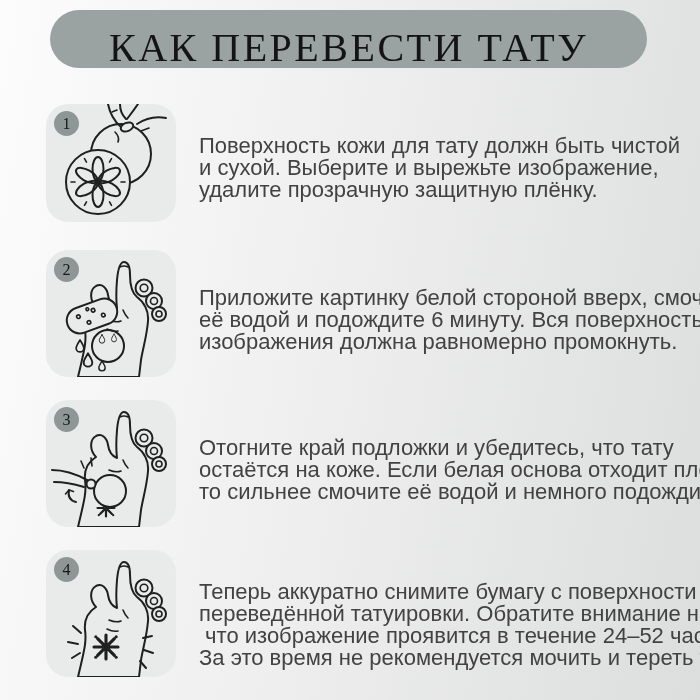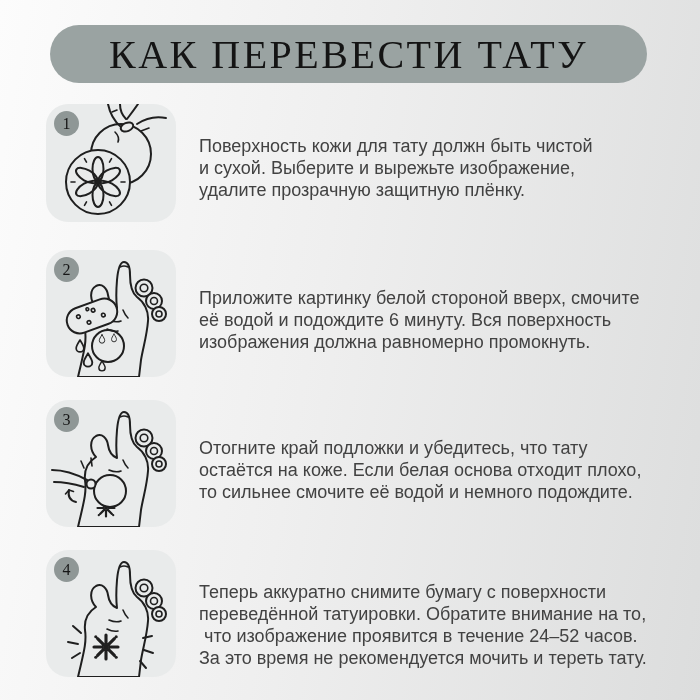--- a/index.html
+++ b/index.html
@@ -8,23 +8,23 @@
     --ink:#1f1f1f; --title:#141414; --text:#424242;
   }
   *{margin:0;padding:0;box-sizing:border-box;}
   html,body{width:700px;height:700px;}
   .canvas{
     position:relative;width:700px;height:700px;overflow:hidden;
     background:linear-gradient(100deg,var(--bg-left) 0%,var(--bg-mid) 45%,var(--bg-right) 100%);
     font-family:"Liberation Sans",sans-serif;
   }
   .banner{
-    position:absolute;left:50px;top:25px;width:597px;height:58px;
+    position:absolute;left:50px;top:10px;width:597px;height:58px;
     background:var(--banner);border-radius:29px;
-    display:flex;align-items:center;justify-content:center;
+    display:flex;align-items:flex-end;justify-content:center;
   }
   .banner-title{
     font-family:"Liberation Serif",serif;font-size:40px;font-weight:500;
     letter-spacing:2.5px;color:var(--title);white-space:nowrap;line-height:1;
     padding-top:2px;
   }
   .card{
     position:absolute;left:46px;width:130px;background:var(--card);
     border-radius:22px;
   }
@@ -33,21 +33,21 @@
   .card-3{top:400px;height:127px;}
   .card-4{top:550px;height:127px;}
   .badge{
     position:absolute;left:8px;top:7px;width:25px;height:25px;border-radius:50%;
     background:var(--badge);display:flex;align-items:center;justify-content:center;
     font-family:"Liberation Serif",serif;font-size:16px;color:#161616;
   }
   .illus{position:absolute;left:0;top:0;width:100%;height:100%;}
   .step-text{
     position:absolute;left:199px;width:495px;
-    font-size:18px;line-height:22px;color:var(--text);
+    font-size:22px;line-height:22px;color:var(--text);
     white-space:pre;letter-spacing:0px;
   }
   .text-1{top:135px;}
   .text-2{top:287px;}
   .text-3{top:437px;}
   .text-4{top:581px;}
   svg .ln{stroke:var(--ink);stroke-width:2;fill:none;stroke-linecap:round;stroke-linejoin:round;}
   svg .shape{stroke:var(--ink);stroke-width:2;fill:var(--card);stroke-linecap:round;stroke-linejoin:round;}
   svg .thin{stroke:var(--ink);stroke-width:1.6;fill:none;stroke-linecap:round;}
   svg .solid{fill:var(--ink);stroke:none;}

